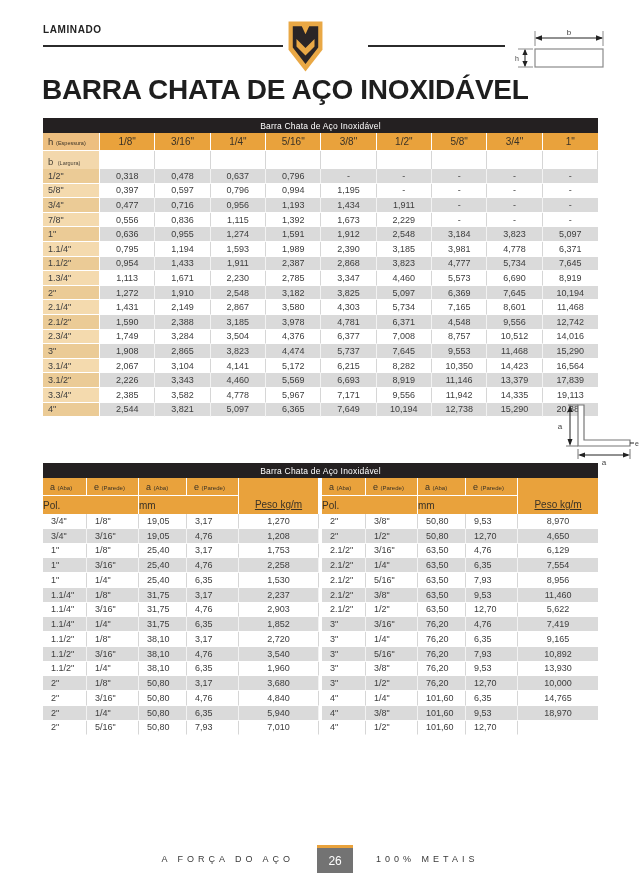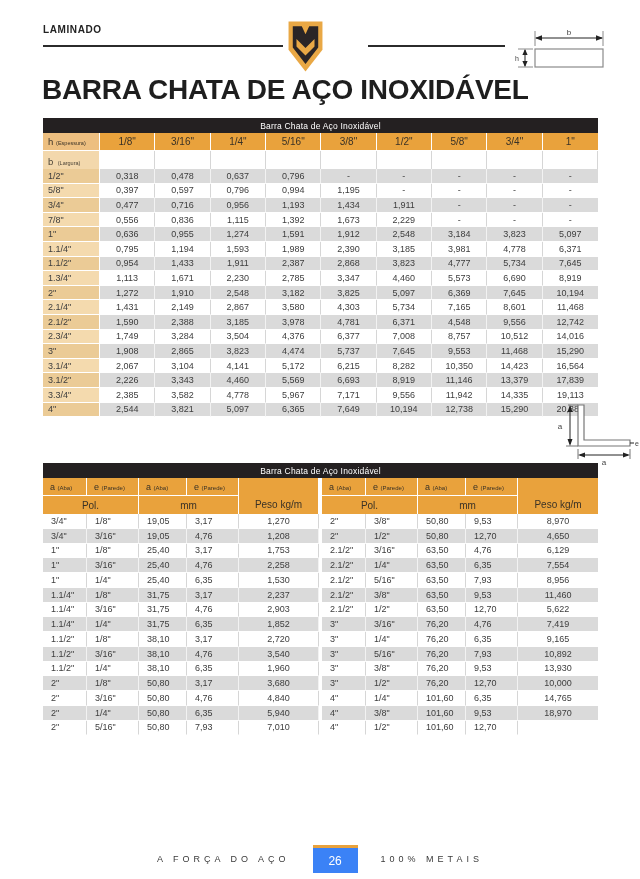--- a/index.html
+++ b/index.html
@@ -47,35 +47,35 @@
   .t1 tbody td { background:#fff; font-size:9px; color:#3d3d3d; text-align:center;
     border-right:1px solid #d6d6d6; border-bottom:1px solid #fff; height:14.6px; }
   .t1 tbody tr.stripe td { background:#DADADA; border-right-color:#f2f2f2; }
   .t1 tbody td:last-child { border-right:none; }
 
   
   .t2 .gold th { font-size:9px; text-align:left; padding-left:7px; }
   .t2 .gold th .big { font-size:9px; }
   .t2 .gold th .sub { font-size:6px; }
   .t2 .sub2 th { background:#E9A23C; color:#3a3226; height:18px; font-weight:400; font-size:10px;
-    text-align:center; border-right:1px solid #fff; }
+    text-align:left; border-right:1px solid #fff; }
   .t2 th.peso-h { vertical-align:bottom; text-align:center !important; padding:0 0 4px 0 !important;
-    font-size:10px; border-bottom:none; }
+    font-size:10px; border-bottom:none;text-decoration:underline; }
   .t2 td.divider, .t2 th.divider { background:#fff !important; border:none !important; width:3px; padding:0; }
   .t2 tbody td { background:#fff; font-size:9px; color:#3d3d3d; text-align:left; padding-left:8px;
     border-right:1px solid #d6d6d6; border-bottom:1px solid #fff; height:14.75px; }
   .t2 tbody td.peso { text-align:center; padding-left:0; }
   .t2 tbody tr.stripe td { background:#DADADA; border-right-color:#f2f2f2; }
   .t2 tbody td:last-child { border-right:none; }
 
   
   .footer { position:absolute; left:0; top:845px; width:640px; display:flex;
     align-items:center; justify-content:center; gap:23px; }
   .footer .ftxt { font-size:9px; letter-spacing:4px; color:#3a3a3a; font-weight:500; }
-  .pagebox { width:45px; height:28px; background:#3b82f6; border-top:3px solid #E9A23C;
+  .pagebox { width:36px; height:28px; background:#737373; border-top:3px solid #E9A23C;
     color:#fff; font-size:12px; display:flex; align-items:center; justify-content:center; }
 </style>
 </head>
 <body>
 
 <div class="page">
 
   <span class="hdr-label">LAMINADO</span>
   <div class="rule l"></div>
   <div class="rule r"></div>

